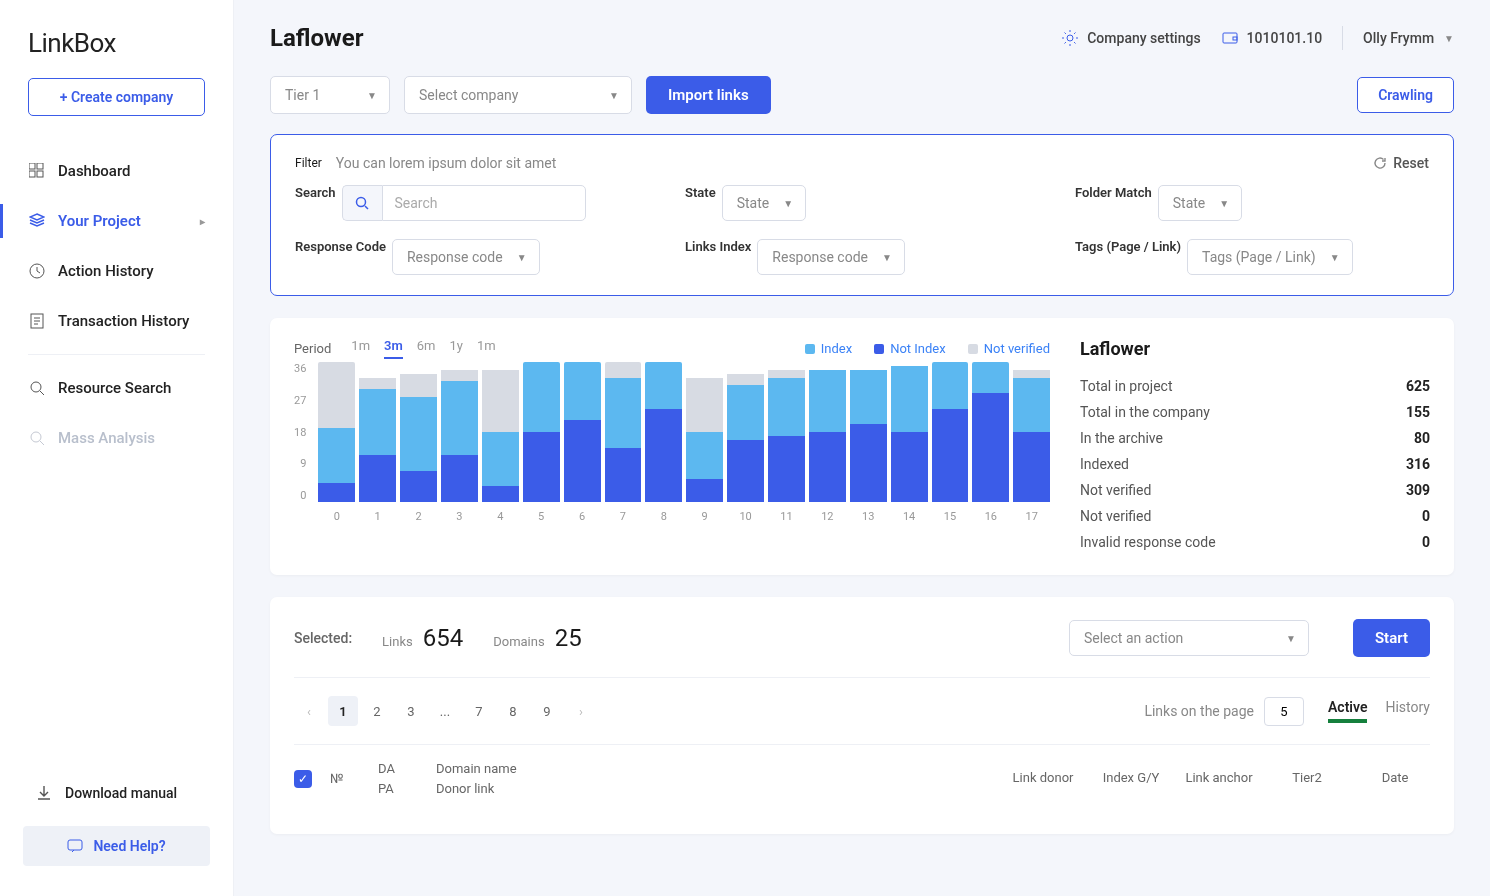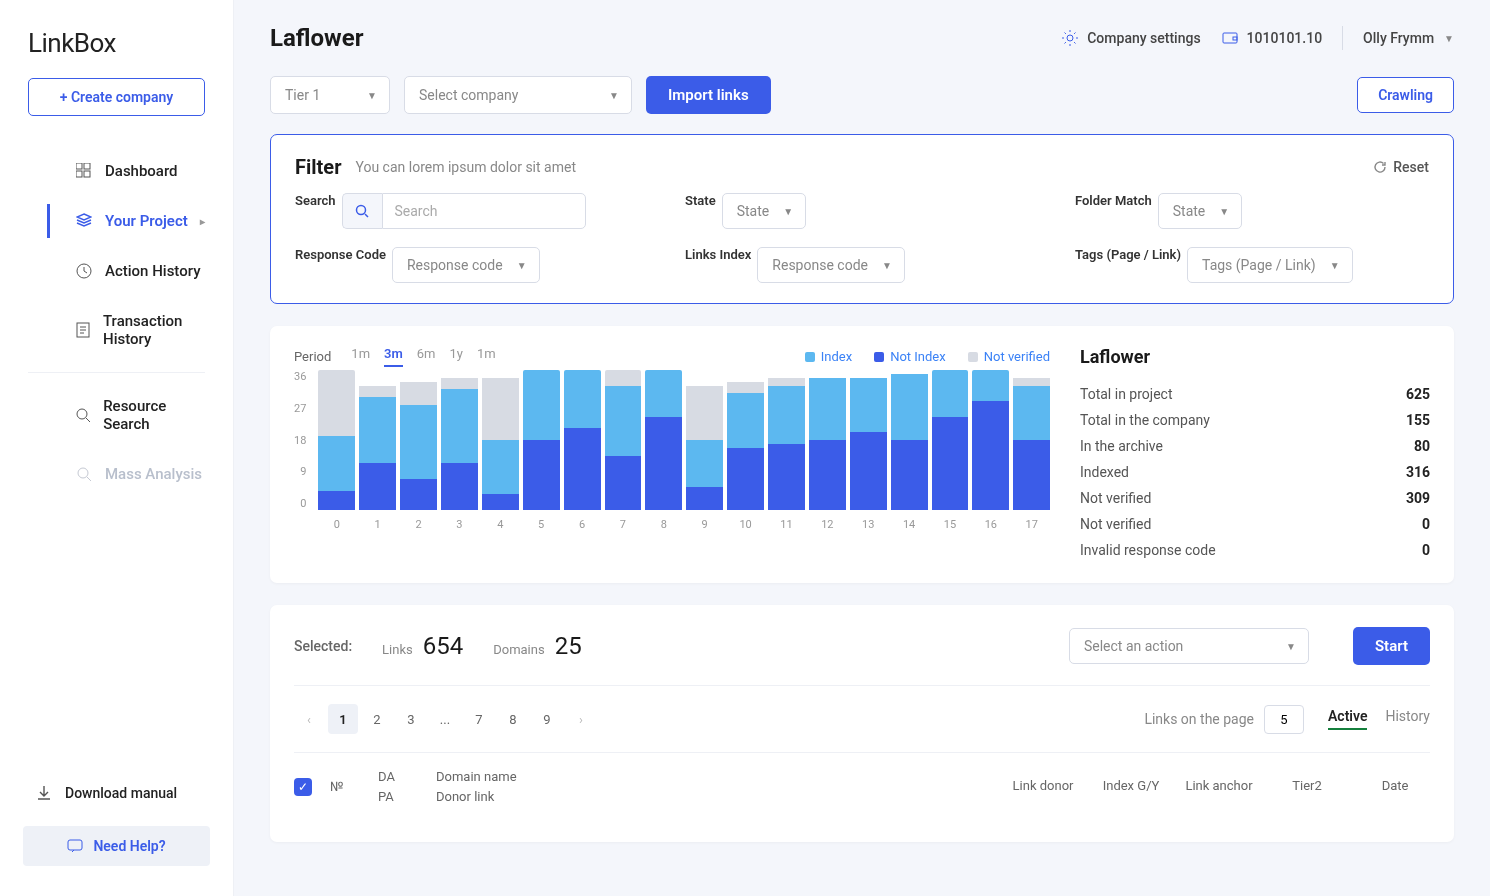--- a/index.html
+++ b/index.html
@@ -2,21 +2,21 @@
 <html><head>
 <meta charset="utf-8">
 <style>
 * { box-sizing: border-box; margin: 0; padding: 0; font-family: -apple-system, BlinkMacSystemFont, 'Segoe UI', Roboto, sans-serif; }
 body { background: #f4f6fb; color: #1a1a1a; font-size: 14px; overflow-x: hidden; }
 .app { display: flex; min-height: 100vh; }
 .sidebar { width: 234px; background: #fff; border-right: 1px solid #eef0f5; display: flex; flex-direction: column; padding: 20px 0; }
 .logo { font-size: 26px; font-weight: 400; padding: 8px 28px 20px; color: #222; letter-spacing: -0.5px; }
 .create-btn { margin: 0 28px 30px; padding: 10px 12px; border: 1px solid #3b5ce8; border-radius: 5px; background: #fff; color: #3b5ce8; font-weight: 600; font-size: 14px; cursor: pointer; text-align: center; }
 .nav { flex: 1; }
-.nav-item { display: flex; align-items: center; gap: 12px; padding: 16px 28px; color: #222; cursor: pointer; font-size: 15px; font-weight: 500; position: relative; margin-left: 47px; }
+.nav-item { display: flex; align-items: center; gap: 12px; padding: 16px 28px; color: #222; cursor: pointer; font-size: 15px; font-weight: 500; position: relative; }
 .nav-item.active { color: #3b5ce8; font-weight: 600; }
 .nav-item.active::before { content: ''; position: absolute; left: 0; top: 8px; bottom: 8px; width: 3px; background: #3b5ce8; }
 .nav-item.muted { color: #b8bfcc; }
 .nav-item .chev { margin-left: auto; font-size: 10px; color: #999; }
 .nav-divider { height: 1px; background: #eef0f5; margin: 8px 28px; }
 .nav-icon { width: 18px; height: 18px; display: inline-flex; align-items: center; justify-content: center; }
 .bottom-nav { padding: 0 7px 10px; }
 .help-btn { margin: 10px 16px 0; padding: 12px 16px; background: #eef1f7; border-radius: 4px; display: flex; align-items: center; gap: 10px; color: #3b5ce8; font-weight: 600; cursor: pointer; justify-content: center; }
 .download-item { display: flex; align-items: center; gap: 12px; padding: 14px 28px; color: #222; font-weight: 500; cursor: pointer; }
 
@@ -32,21 +32,21 @@
 .toolbar { display: flex; align-items: center; gap: 14px; margin-bottom: 20px; }
 .select { position: relative; padding: 10px 36px 10px 14px; border: 1px solid #d8dce6; border-radius: 5px; background: #fff; color: #888; font-size: 14px; cursor: pointer; min-width: 120px; }
 .select .caret { position: absolute; right: 12px; top: 50%; transform: translateY(-50%); font-size: 10px; color: #888; }
 .select.company { min-width: 228px; }
 .btn-primary { padding: 10px 22px; background: #3b5ce8; color: #fff; border: none; border-radius: 5px; font-weight: 600; font-size: 15px; cursor: pointer; }
 .btn-outline { padding: 9px 20px; border: 1px solid #3b5ce8; background: #fff; color: #3b5ce8; border-radius: 5px; font-weight: 600; font-size: 14px; cursor: pointer; }
 .spacer { flex: 1; }
 
 .filter-card { border: 1.5px solid #3b5ce8; border-radius: 7px; background: #fff; padding: 20px 24px; margin-bottom: 22px; }
 .filter-head { display: flex; align-items: center; margin-bottom: 14px; }
-.filter-title { font-weight: 700; font-size: 20px; margin-right: 14px; }
+.filter-title { font-weight: 400; font-size: 12px; margin-right: 14px; }
 .filter-sub { color: #888; font-size: 14px; }
 .reset { margin-left: auto; display: flex; align-items: center; gap: 6px; color: #555; cursor: pointer; font-weight: 500; }
 .filter-grid { display: grid; grid-template-columns: repeat(3, 1fr); gap: 18px 36px; }
 .fg { display: flex; flex-direction: row; gap: 6px; }
 .fg label { font-size: 13px; font-weight: 600; color: #333; }
 .search-wrap { display: flex; }
 .search-icon-box { width: 40px; border: 1px solid #d8dce6; border-right: none; border-radius: 5px 0 0 5px; background: #f4f6fb; display: flex; align-items: center; justify-content: center; color: #3b5ce8; }
 .input { flex: 1; padding: 9px 12px; border: 1px solid #d8dce6; border-radius: 5px; font-size: 14px; color: #333; }
 .search-wrap .input { border-radius: 0 5px 5px 0; }
 .input::placeholder { color: #aaa; }
@@ -85,21 +85,21 @@
 .action-select { min-width: 240px; }
 .table-controls { display: flex; align-items: center; padding: 18px 0; }
 .pager { display: flex; gap: 4px; align-items: center; }
 .pg { width: 30px; height: 30px; display: flex; align-items: center; justify-content: center; border-radius: 4px; color: #666; cursor: pointer; font-size: 13px; }
 .pg.active { background: #eef1f7; color: #222; font-weight: 600; }
 .pg.arrow { color: #bbb; }
 .links-on-page { margin-left: auto; display: flex; align-items: center; gap: 10px; font-size: 14px; color: #888; }
 .lop-input { width: 40px; padding: 6px 8px; border: 1px solid #d8dce6; border-radius: 4px; text-align: center; font-size: 13px; }
 .tabs { display: flex; gap: 18px; margin-left: 24px; }
 .tab { font-size: 14px; color: #888; cursor: pointer; padding-bottom: 4px; }
-.tab.active { color: #222; border-bottom: 2px solid #15803d; font-weight: 600; }
+.tab.active { color: #222; border-bottom: 4px solid #15803d; font-weight: 600; }
 .table-head { display: flex; align-items: center; gap: 18px; padding: 14px 0; border-top: 1px solid #eef0f5; font-size: 13px; color: #666; }
 .chk { width: 18px; height: 18px; background: #3b5ce8; border-radius: 4px; display: flex; align-items: center; justify-content: center; color: #fff; font-size: 12px; cursor: pointer; }
 .col-num { width: 30px; }
 .col-dapa { width: 40px; }
 .col-dapa div { line-height: 1.5; }
 .col-domain { flex: 1; }
 .col-domain div { line-height: 1.5; }
 .col-sm { width: 70px; text-align: center; line-height: 1.3; }
 svg { display: block; }
 </style>

